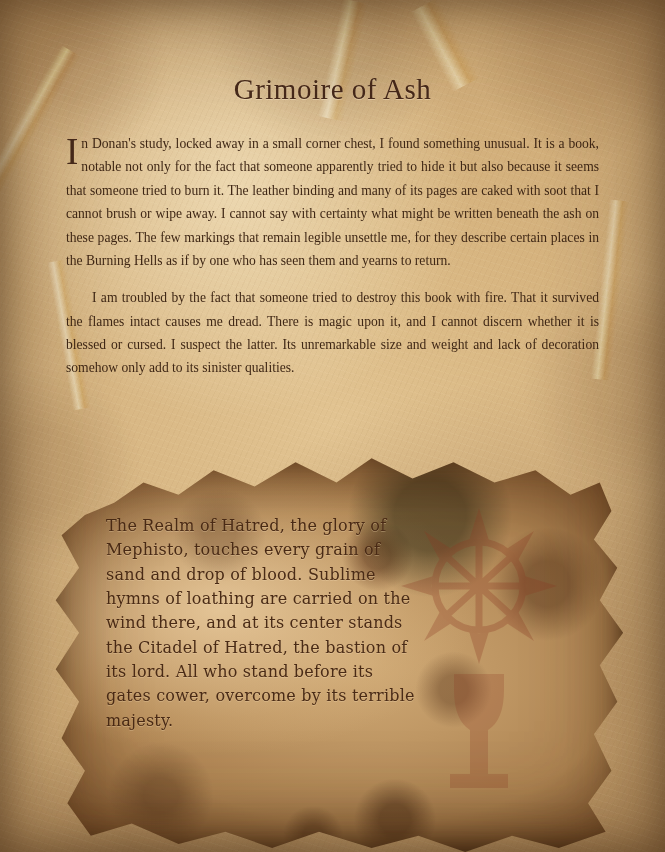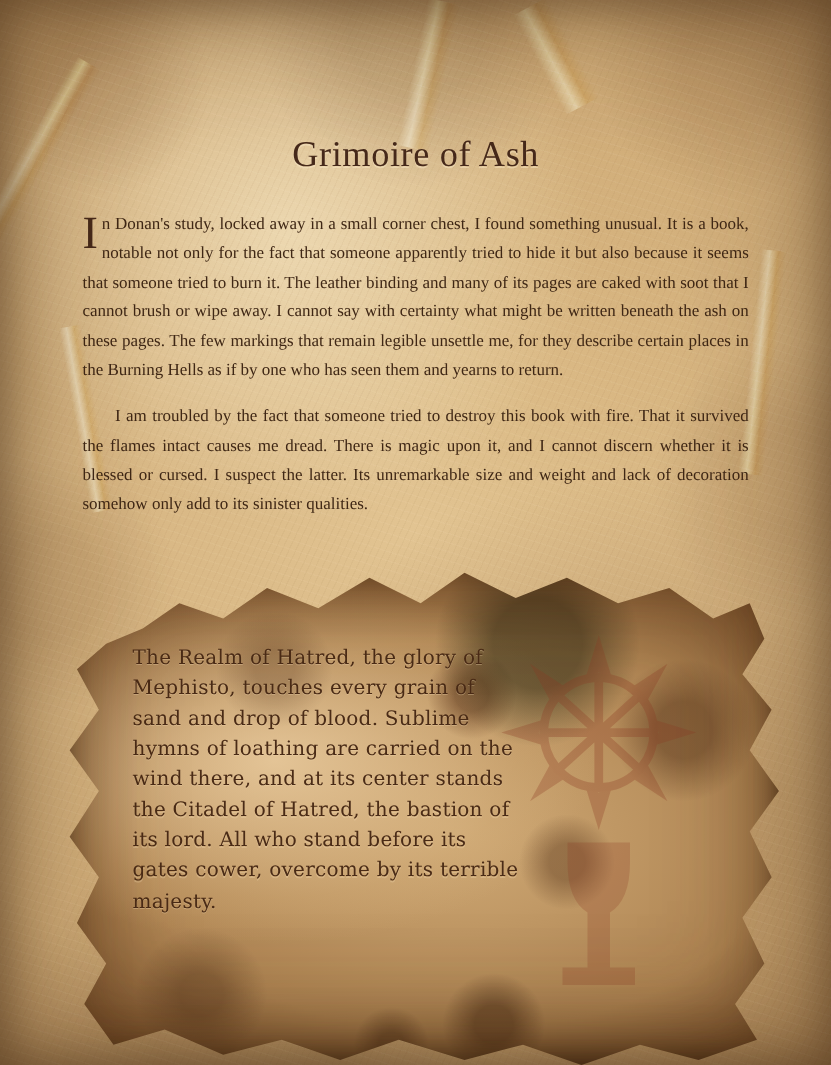--- a/index.html
+++ b/index.html
@@ -79,21 +79,21 @@
   #doc-top {
     position: absolute;
     left: 0; top: 0;
     width: 665px;
     padding: 0 66px;
     box-sizing: border-box;
     color: #3a2414;
   }
   #title {
     margin: 0;
-    padding-top: 108px;
+    padding-top: 73px;
     text-align: center;
     font-family: "Liberation Serif", serif;
     font-size: 29px;
     font-weight: 400;
     letter-spacing: 0.5px;
     color: #46291a;
     text-shadow: 0 1px 0 rgba(255,240,210,0.4);
   }
   .body-text {
     margin: 0;

